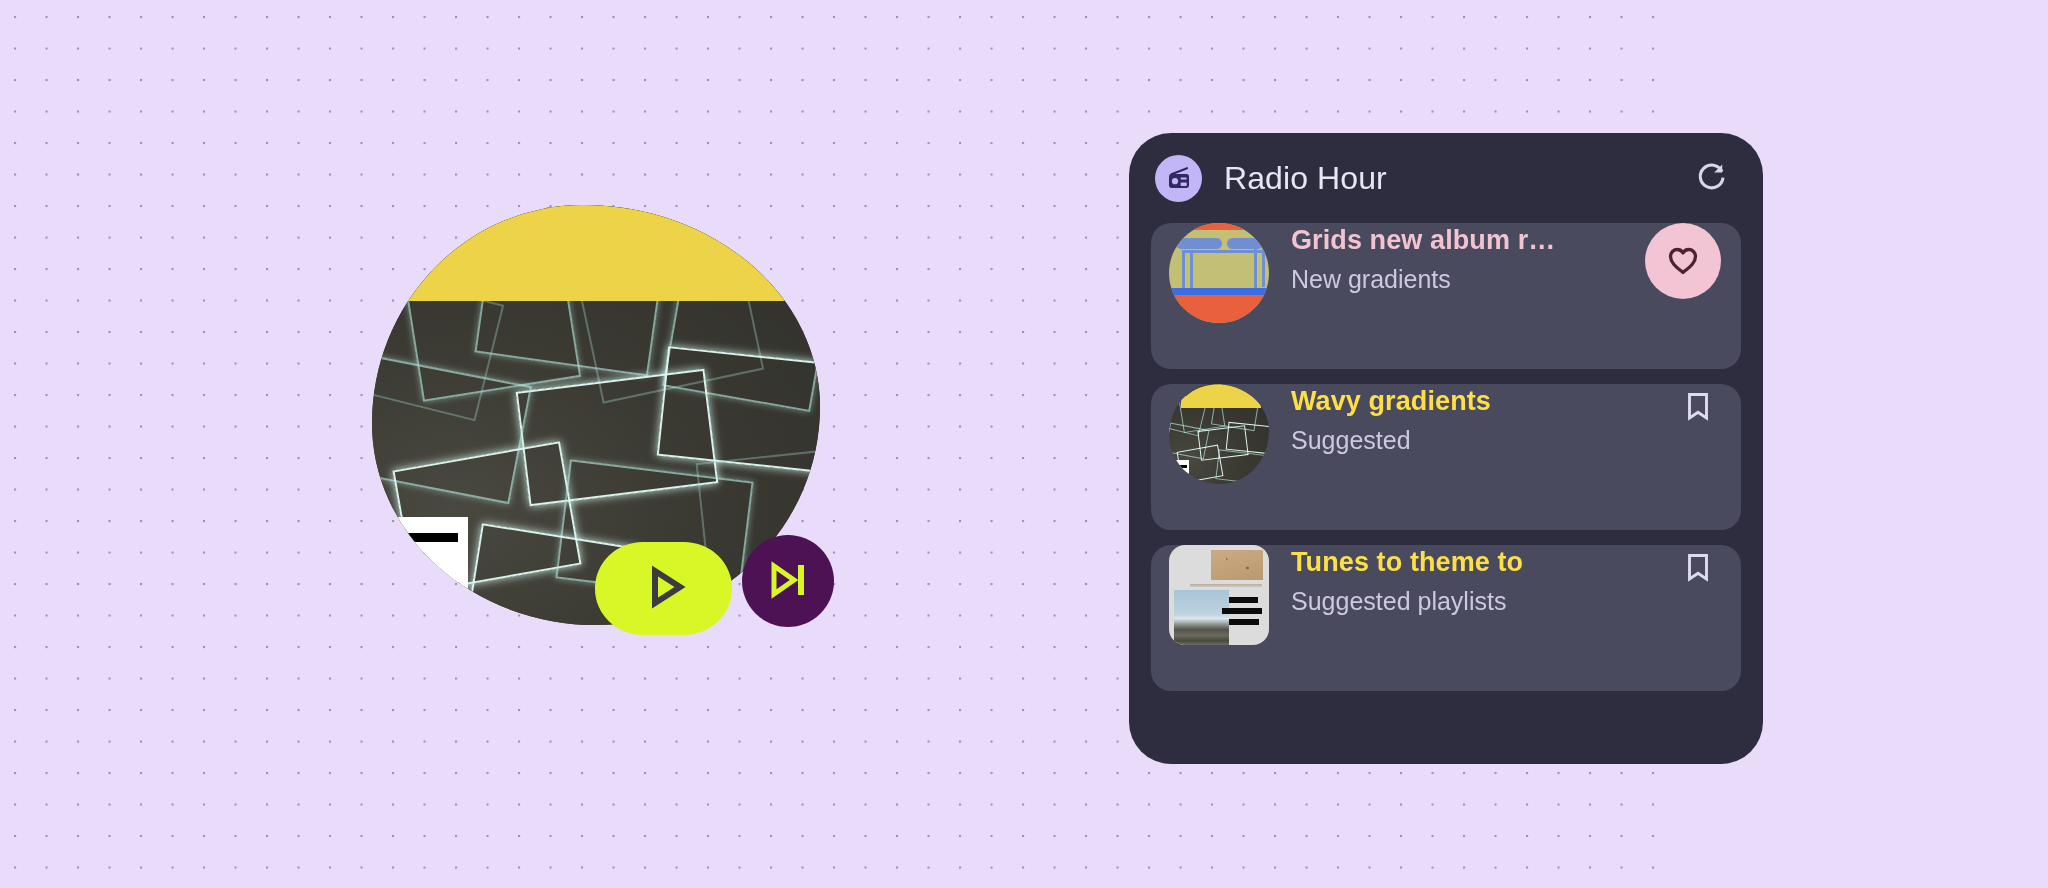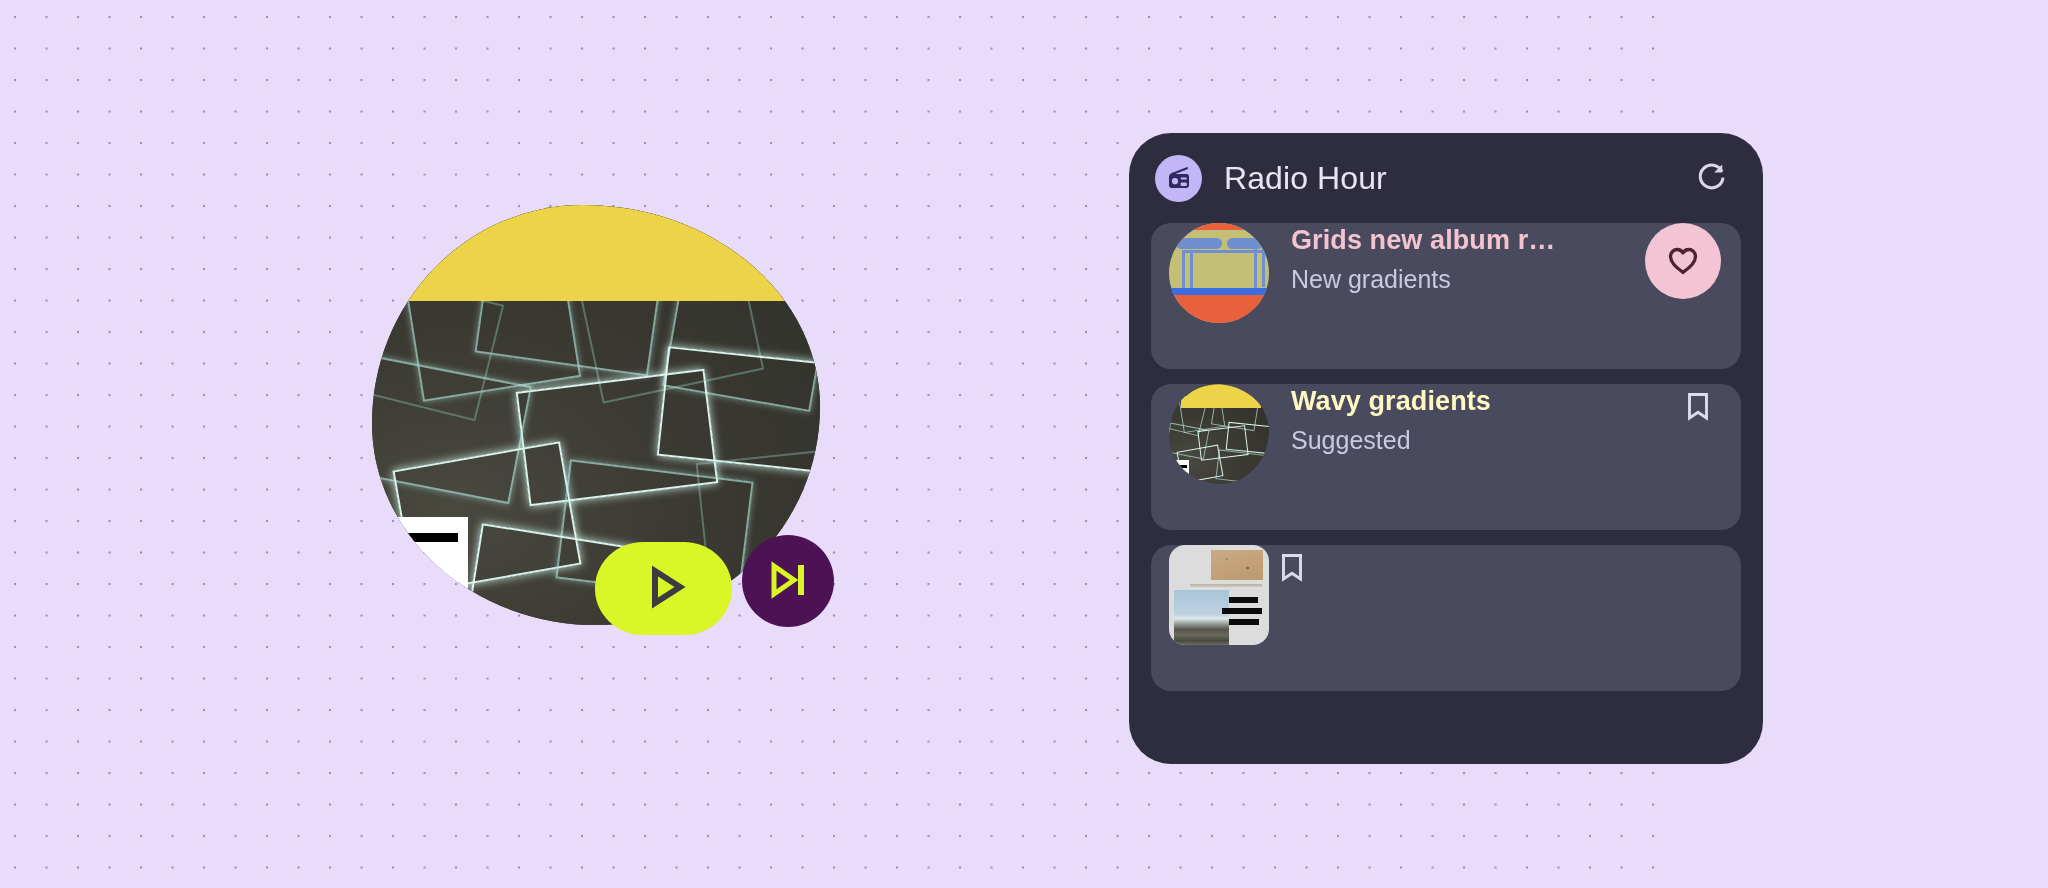--- a/index.html
+++ b/index.html
@@ -196,21 +196,21 @@
   .row-text {
     margin-left: 22px;
     min-width: 0;
     flex: 1 1 auto;
     overflow: hidden;
   }
   .row-title {
     font-size: 27px;
     font-weight: bold;
     letter-spacing: 0.1px;
-    color: #fef9c3;
+    color: #fde047;
     white-space: nowrap;
     overflow: hidden;
     text-overflow: ellipsis;
     line-height: 1.3;
   }
   .row-title.accent { color: #f3c3d0; }
   .row-sub {
     margin-top: 6px;
     font-size: 25px;
     color: #ccc8e4;
@@ -408,20 +408,24 @@
 
     <div class="row">
       <div class="thumb t3">
         <div class="sand"></div>
         <div class="rule"></div>
         <div class="photo"></div>
         <div class="bar b1"></div>
         <div class="bar b2"></div>
         <div class="bar b3"></div>
       </div>
+      <div class="row-text">
+        <div class="row-title">Tunes to theme to</div>
+        <div class="row-sub">Suggested playlists</div>
+      </div>
       <button class="action-btn" aria-label="Save" title="Save">
         <span>
           <svg width="34" height="34" viewBox="0 0 34 34">
             <path d="M8.5 5.5 L25.5 5.5 L25.5 29 L17 23.2 L8.5 29 Z" fill="none" stroke="#dedaf0" stroke-width="2.9" stroke-linejoin="miter"></path>
           </svg>
         </span>
       </button>
     </div>
 
   </div>

